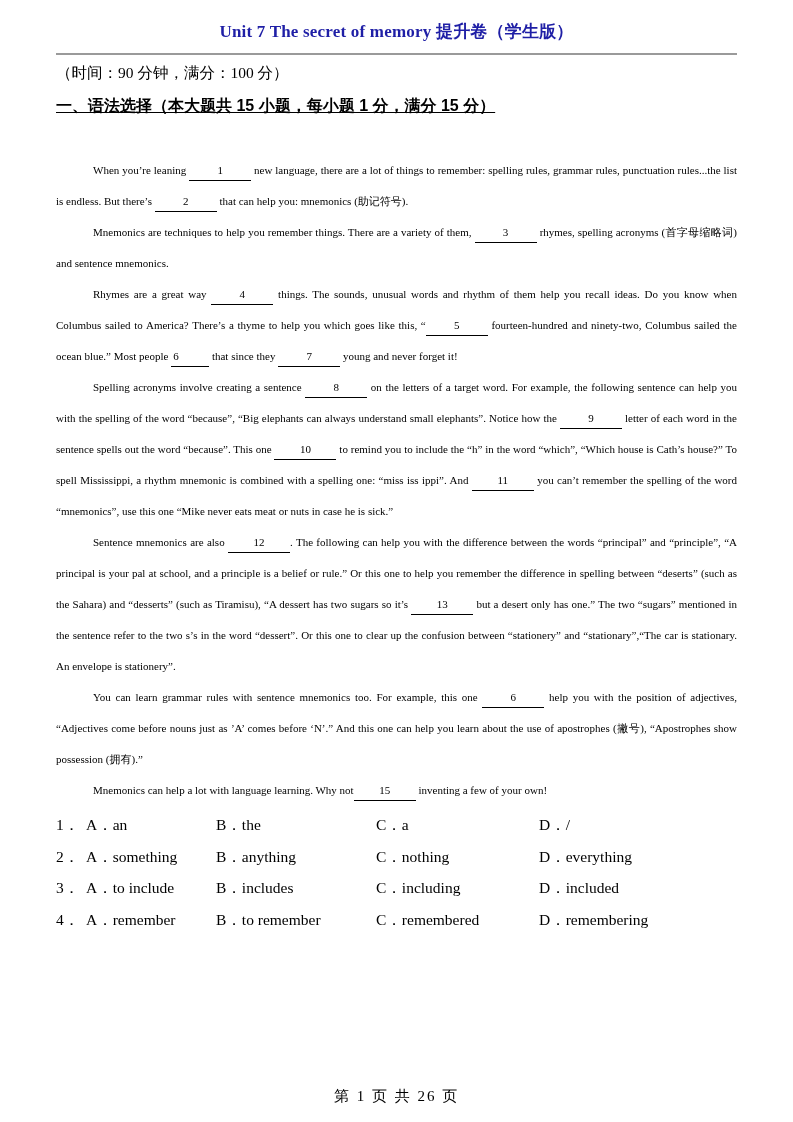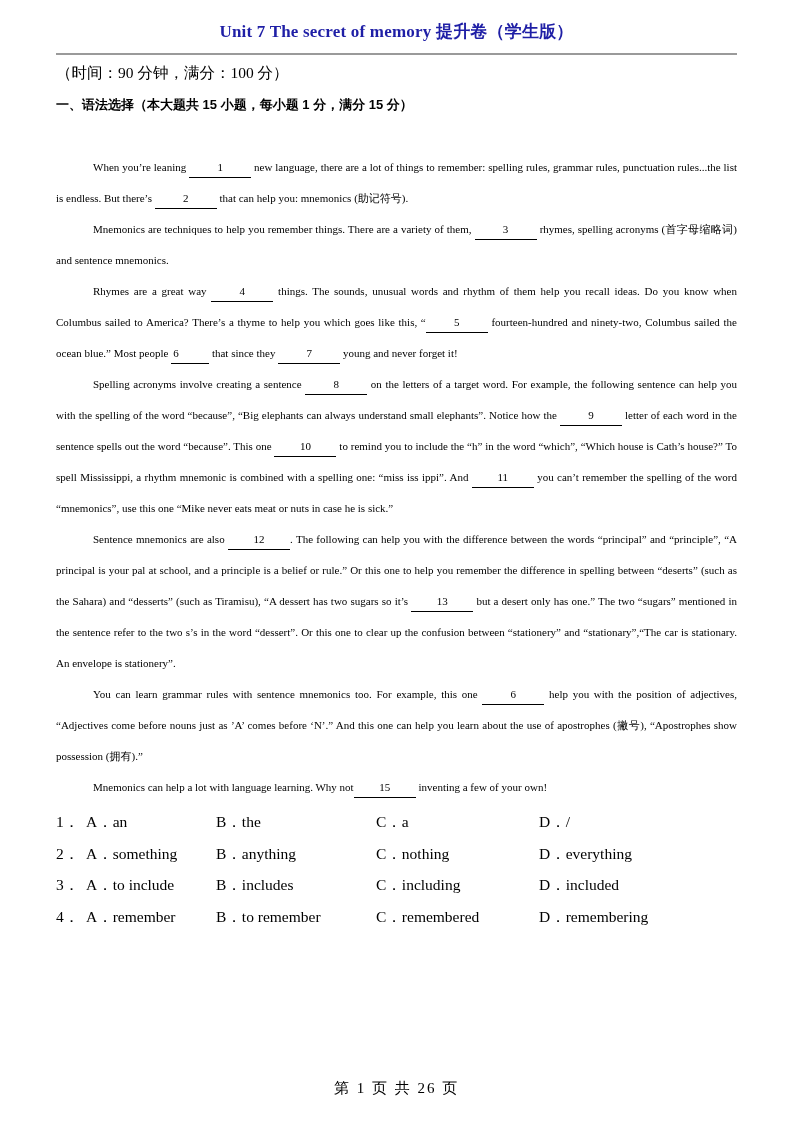--- a/index.html
+++ b/index.html
@@ -4,36 +4,36 @@
 <style>
   html,body{margin:0;padding:0;background:#ffffff;}
   body{width:793px;height:1122px;overflow:hidden;
        font-family:"Liberation Serif","DejaVu Serif",serif;color:#000;}
   .page{box-sizing:border-box;width:793px;height:1122px;padding:12px 56px 0 56px;
         display:flex;flex-direction:column;}
   .doc-title{font-size:17px;font-weight:bold;text-align:center;color:#1f1fa6;
              margin:8px 0 6px 0;letter-spacing:.2px;}
   .rule{border:none;border-top:2px solid #9a9a9a;margin:4px 0 6px 0;width:100%;}
   .info-line{text-align:left;font-size:15.5px;margin:2px 0 8px 0;}
-  .section-heading{font-size:13px;font-weight:bold;margin:4px 0 6px 0;
-                   font-family:"Liberation Sans","DejaVu Sans",sans-serif;}
+  .section-heading{font-size:16px;font-weight:bold;margin:4px 0 6px 0;
+                   font-family:"Liberation Sans","DejaVu Sans",sans-serif;text-decoration:underline;}
   .passage{font-size:11px;line-height:31px;text-align:justify;margin-top:32px;}
   .passage p{margin:0;text-indent:37px;}
   .blank{display:inline-block;min-width:62px;border-bottom:1px solid #000;
          text-align:center;line-height:17px;height:18px;vertical-align:baseline;
          text-indent:0;}
   .blank.narrow{min-width:36px;text-align:left;padding-left:2px;}
   .options{margin-top:3px;font-size:15.5px;}
   .opt-row{display:flex;align-items:baseline;height:31.5px;line-height:31.5px;}
   .opt-num{width:30px;flex:0 0 30px;}
   .opt-a{width:130px;flex:0 0 130px;}
   .opt-b{width:160px;flex:0 0 160px;}
   .opt-c{width:163px;flex:0 0 163px;}
   .opt-d{flex:1 1 auto;}
-  .footer{margin-top:auto;text-align:center;font-size:15px;padding:14px 0 24px 0;
+  .footer{margin-top:auto;text-align:center;font-size:15px;padding:14px 0 16px 0;
           letter-spacing:2px;}
 </style>
 </head>
 <body>
 
 <div class="page">
 
   <div class="doc-title" style="color: rgb(31, 31, 166);">Unit 7 The secret of memory  提升卷（学生版）</div>
 
   <hr class="rule">

